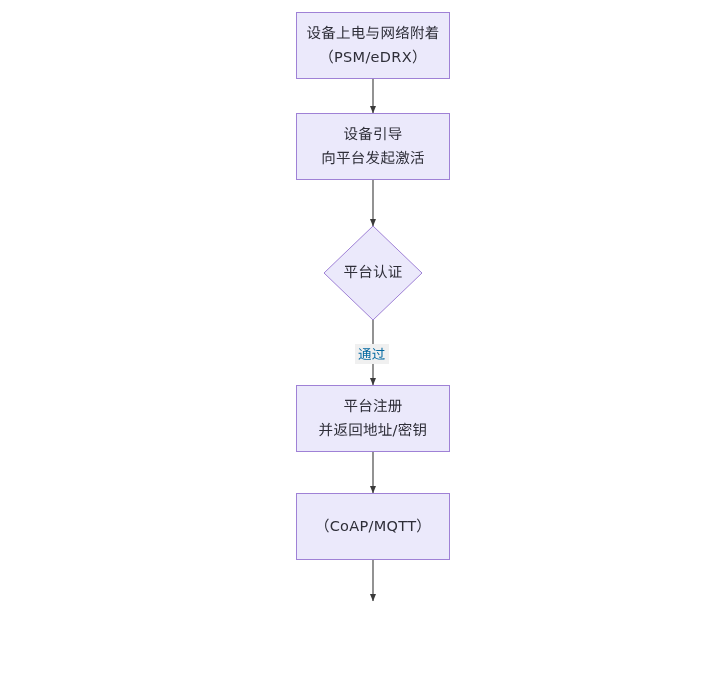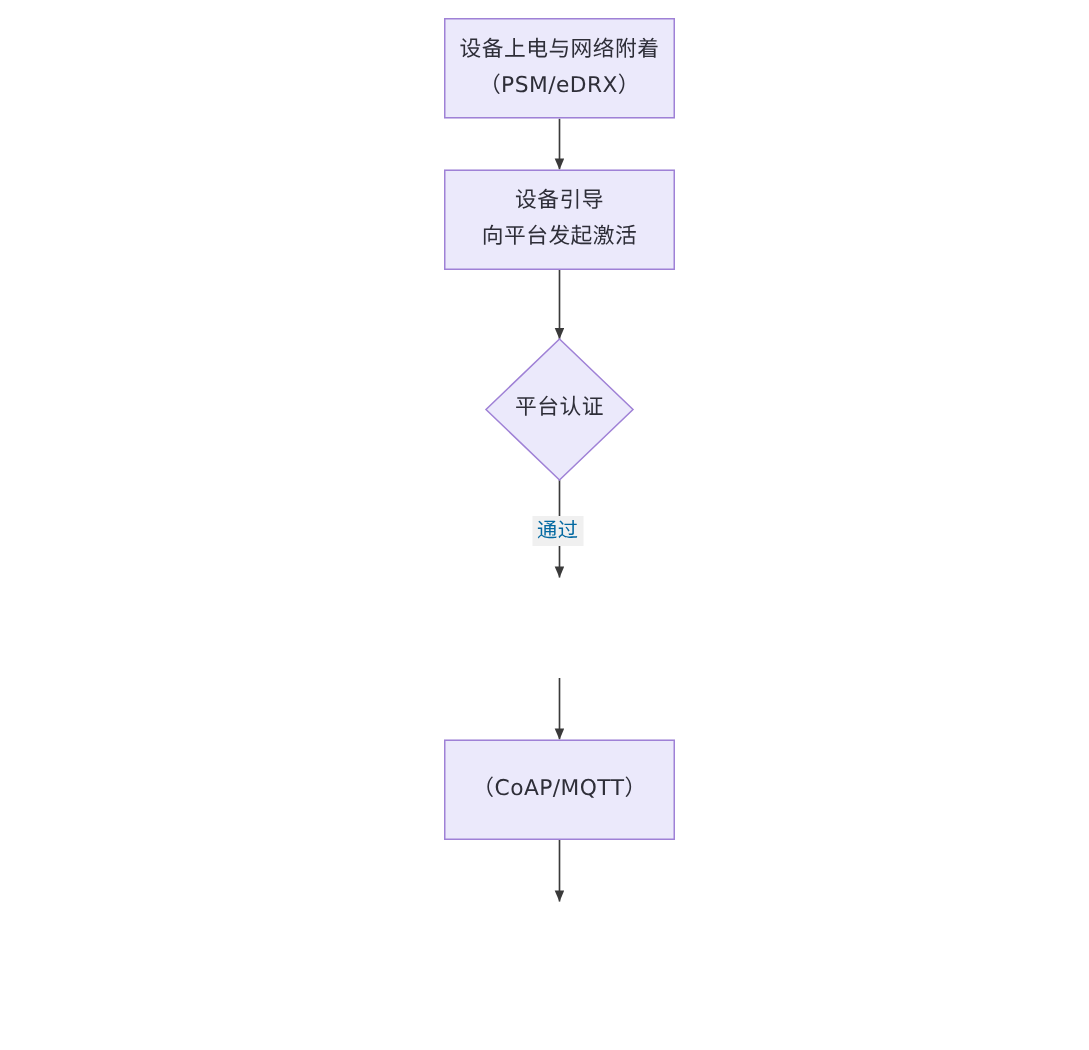--- a/index.html
+++ b/index.html
@@ -113,20 +113,24 @@
 
   <div class="node" style="left: 296px; top: 12px; width: 154px; height: 67px; background: rgb(235, 233, 251); border-color: rgb(159, 129, 214); color: rgb(46, 46, 56);">
     <span class="node-line">设备上电与网络附着</span>
     <span class="node-line">（PSM/eDRX）</span>
   </div>
 
   <div class="decision" style="left: 324px; top: 226px; width: 98px; height: 94px;">
     <span class="decision-label">平台认证</span>
   </div>
 
+  <div class="node" style="left: 296px; top: 385px; width: 154px; height: 67px; background: rgb(235, 233, 251); border-color: rgb(159, 129, 214); color: rgb(46, 46, 56);">
+    <span class="node-line">平台注册</span>
+    <span class="node-line">并返回地址/密钥</span>
+  </div>
 
   <div class="node" style="left: 296px; top: 493px; width: 154px; height: 67px; background: rgb(235, 233, 251); border-color: rgb(159, 129, 214); color: rgb(46, 46, 56);">
     <span class="node-line">（CoAP/MQTT）</span>
   </div>
 
 
   <div class="edge-label" style="left: 355px; top: 344px; background: rgb(240, 240, 240); color: #0369a1;">通过</div>
 
 </div>
 

